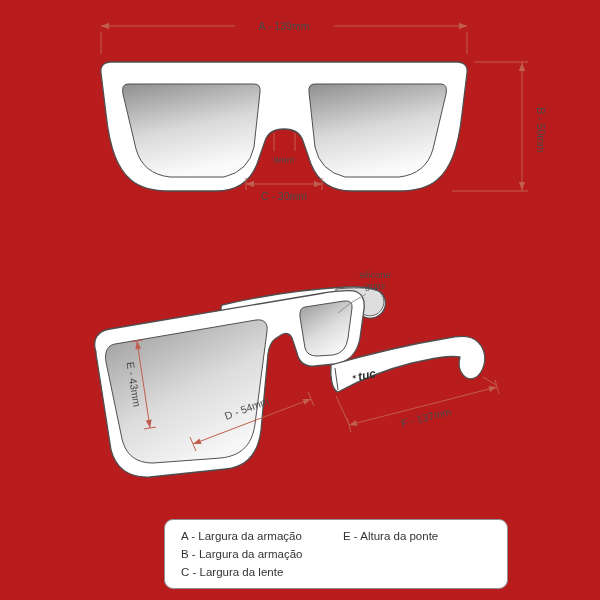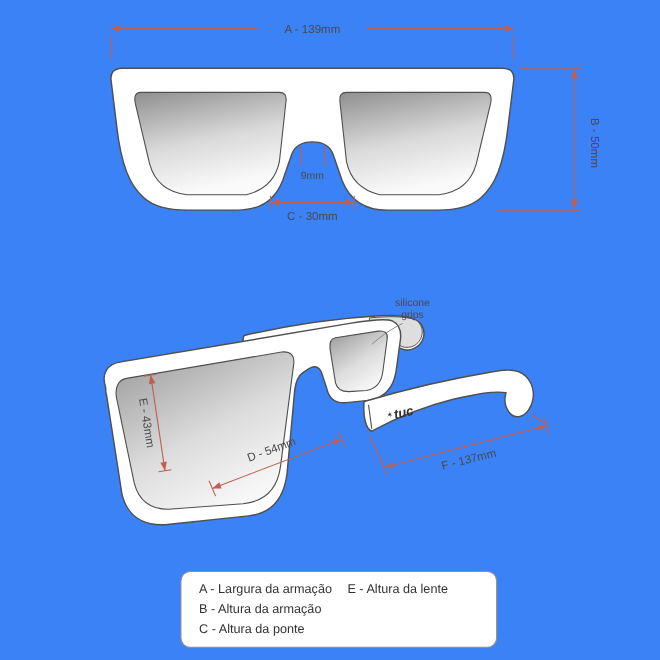--- a/index.html
+++ b/index.html
@@ -2,38 +2,38 @@
 <html style="--dim: #c05f4e; --outline: #4f4f4f; --text: #4a4a4a;"><head>
 <meta charset="utf-8">
 <style>
   :root{
     --dim:#c05f4e;
     --outline:#4f4f4f;
     --text:#4a4a4a;
   }
   html,body{margin:0;padding:0;background:#fff;}
   .canvas{
-    position:relative;width:600px;height:600px;background:#3b82f6;
+    position:relative;width:600px;height:600px;background:#b91c1c;
     font-family:"Liberation Sans",sans-serif;overflow:hidden;
   }
   svg{position:absolute;left:0;top:0;}
   svg text{font-family:"Liberation Sans",sans-serif;}
   .outline{fill:#ffffff;stroke:var(--outline);stroke-width:1.3;stroke-linejoin:round;}
   .lens{stroke:var(--outline);stroke-width:1;stroke-linejoin:round;}
   .grip{fill:#dedede;stroke:var(--outline);stroke-width:0.9;}
   .dim{stroke:var(--dim);stroke-width:1;fill:none;}
   .arrow{fill:var(--dim);stroke:none;}
   .lbl{fill:var(--text);font-size:10.5px;}
   .lbl-small{fill:var(--text);font-size:9.5px;}
   .logo{font-style:italic;font-weight:bold;font-size:12px;fill:#2f2f2f;}
   .logo-mark{font-size:7px;fill:#2f2f2f;}
   .leader{stroke:#8a8a8a;stroke-width:0.9;fill:none;}
   .hinge{stroke:var(--outline);stroke-width:1;}
   .legend{
-    position:absolute;left:164px;top:519px;width:288px;box-sizing:border-box;
+    position:absolute;left:164px;top:519px;width:344px;box-sizing:border-box;
     border:1px solid #909090;border-radius:9px;padding:10px 16px;
     display:flex;gap:14px;font-size:11.5px;color:#333;background:#fff;
   }
   .legend-col{flex:1;display:flex;flex-direction:column;gap:6px;}
   .legend-item{white-space:nowrap;}
 </style>
 </head>
 <body>
 
 <div class="canvas">
@@ -162,21 +162,21 @@
         <polygon class="arrow" points="349,425 357.5,425.9 356,420.1"></polygon>
         <polygon class="arrow" points="497,387 490,391.9 488.5,386.1"></polygon>
         <text class="lbl" x="427" y="421" text-anchor="middle" transform="rotate(-14 427 421)">F - 137mm</text>
       </g>
     </g>
   </svg>
 
   <div class="legend">
     <div class="legend-col">
       <div class="legend-item">A - Largura da armação</div>
-      <div class="legend-item">B - Altura da armação</div>
-      <div class="legend-item">C - Altura da ponte</div>
+      <div class="legend-item">B - Largura da armação</div>
+      <div class="legend-item">C - Largura da lente</div>
     </div>
     <div class="legend-col">
-      <div class="legend-item">E - Altura da lente</div>
+      <div class="legend-item">E - Altura da ponte</div>
     </div>
   </div>
 
 </div>
 
 </body></html>

